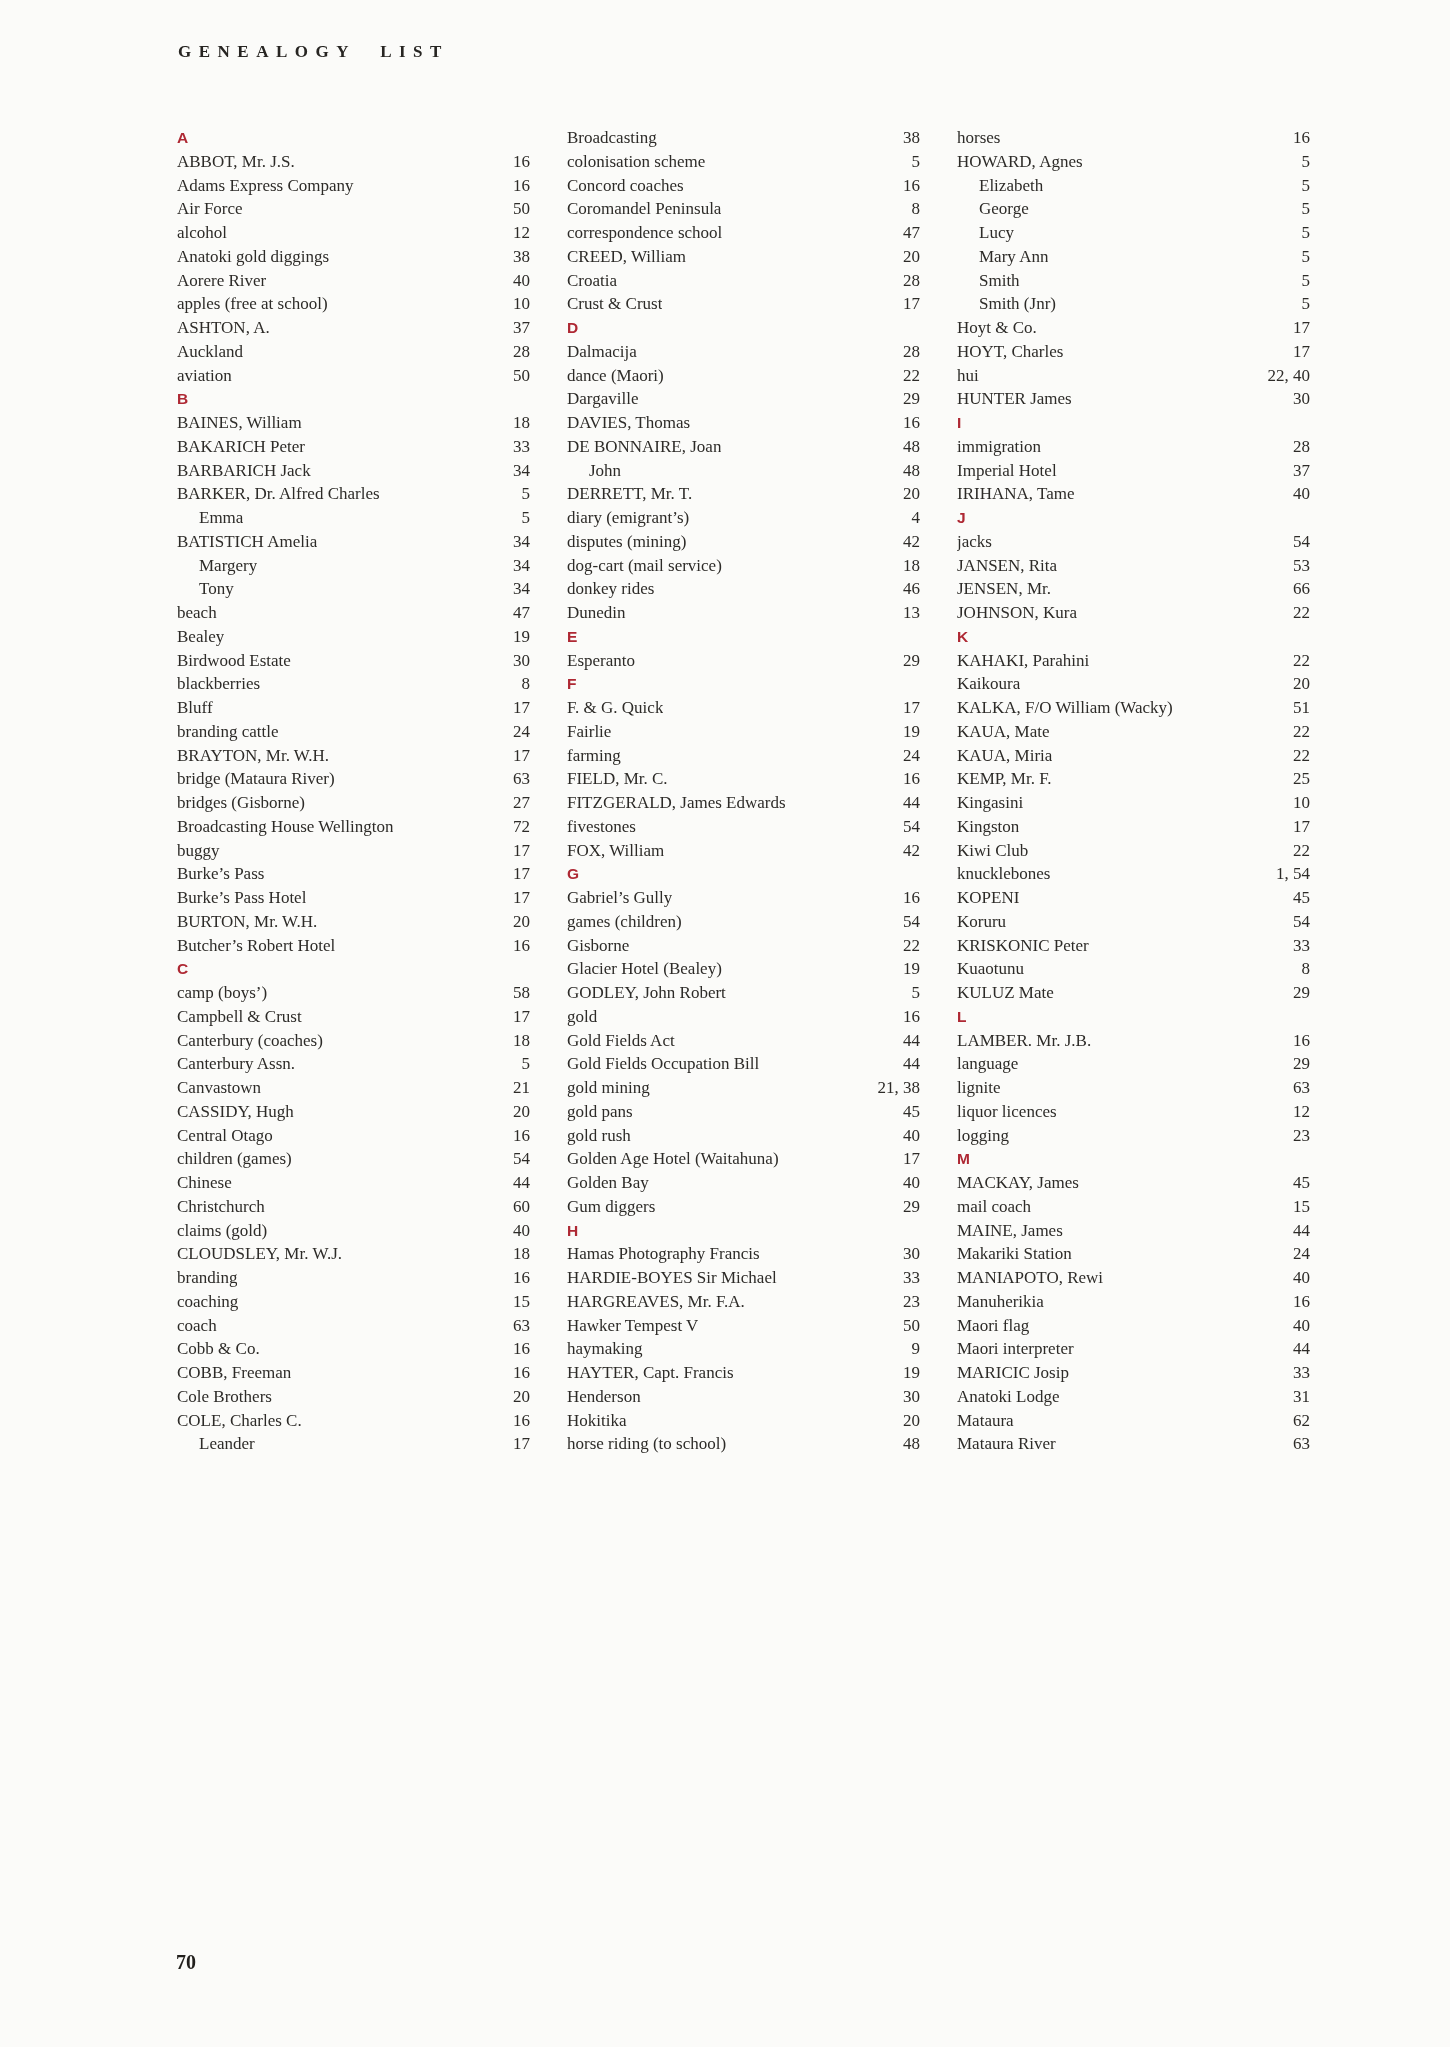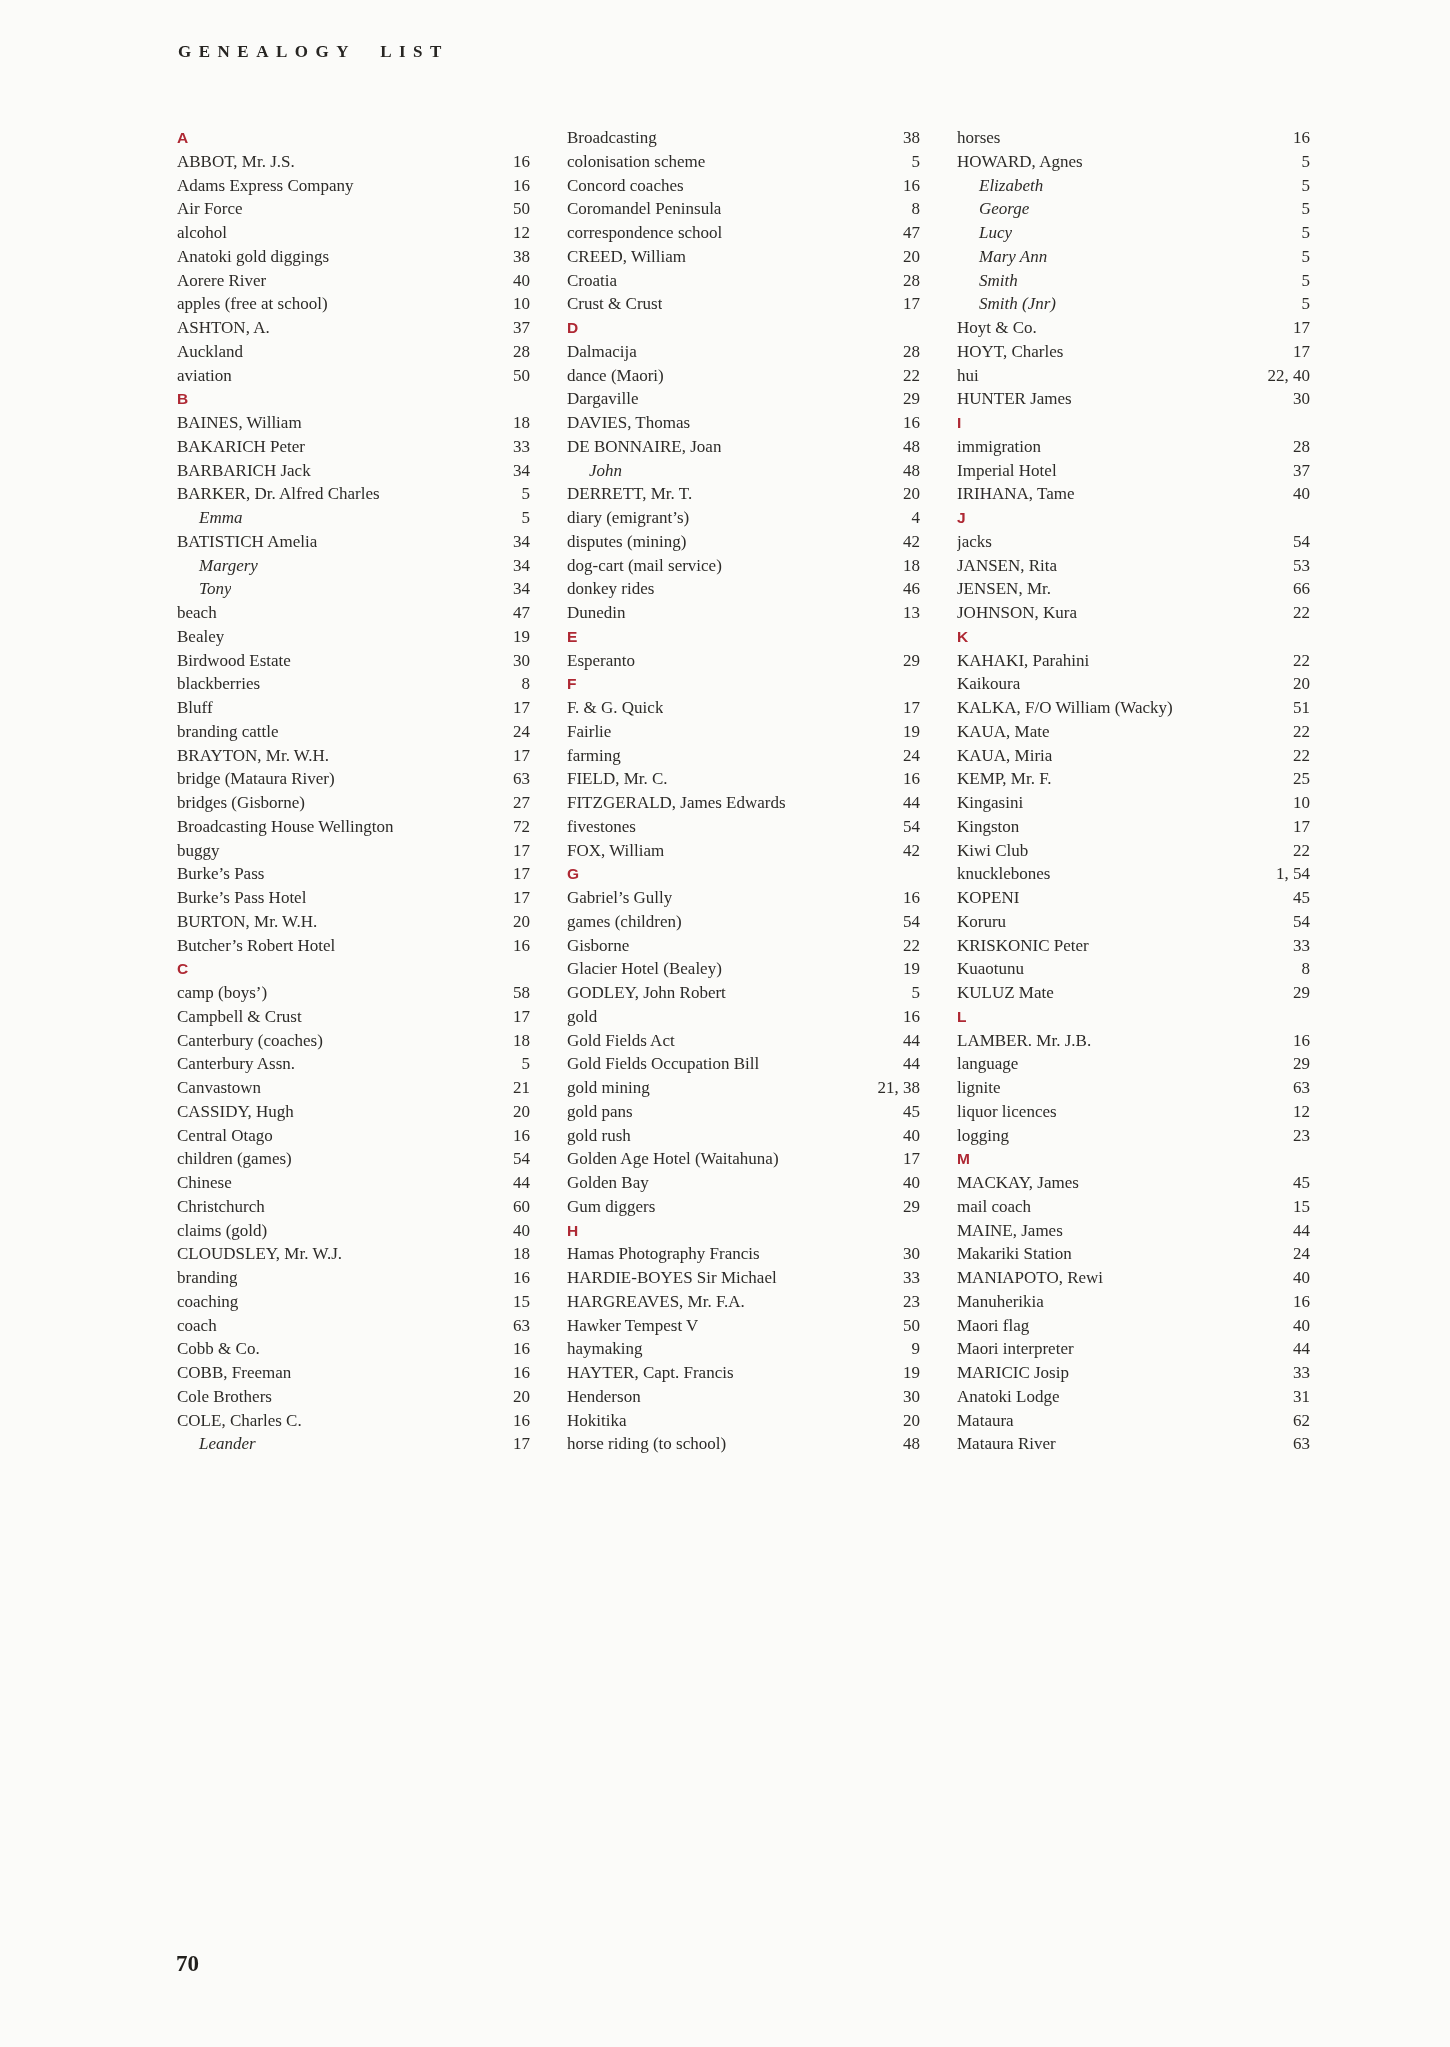--- a/index.html
+++ b/index.html
@@ -53,31 +53,30 @@
     font-weight: 700;
     font-size: 15.5px;
     color: var(--accent, #ae2833);
     letter-spacing: 0.5px;
   }
   .row .label {
     overflow: hidden;
   }
   .row.sub .label {
     padding-left: 22px;
-    font-style: italic;
   }
   .row .pageno {
     margin-left: 10px;
     text-align: right;
   }
   .footer-pagenum {
     position: absolute;
     left: 176px;
     top: 1951px;
-    font-size: 23px;
+    font-size: 20px;
     font-weight: 700;
     color: #211f1c;
   }
 </style>
 </head>
 <body>
 
 <div class="page" style="--accent: #ae2833; --ink: #2d2b28; --paper: #fbfbf9;">
   <div class="header-title">GENEALOGY LIST</div>
 

